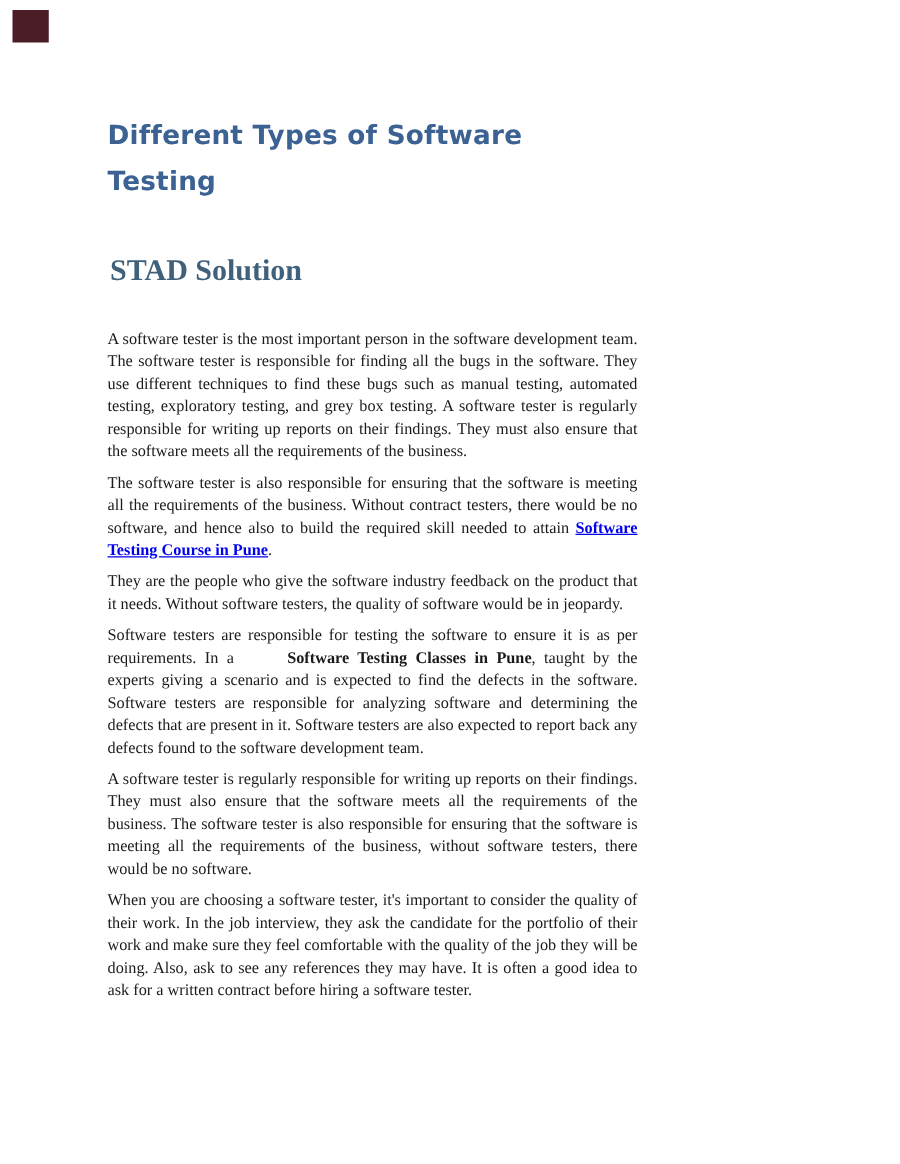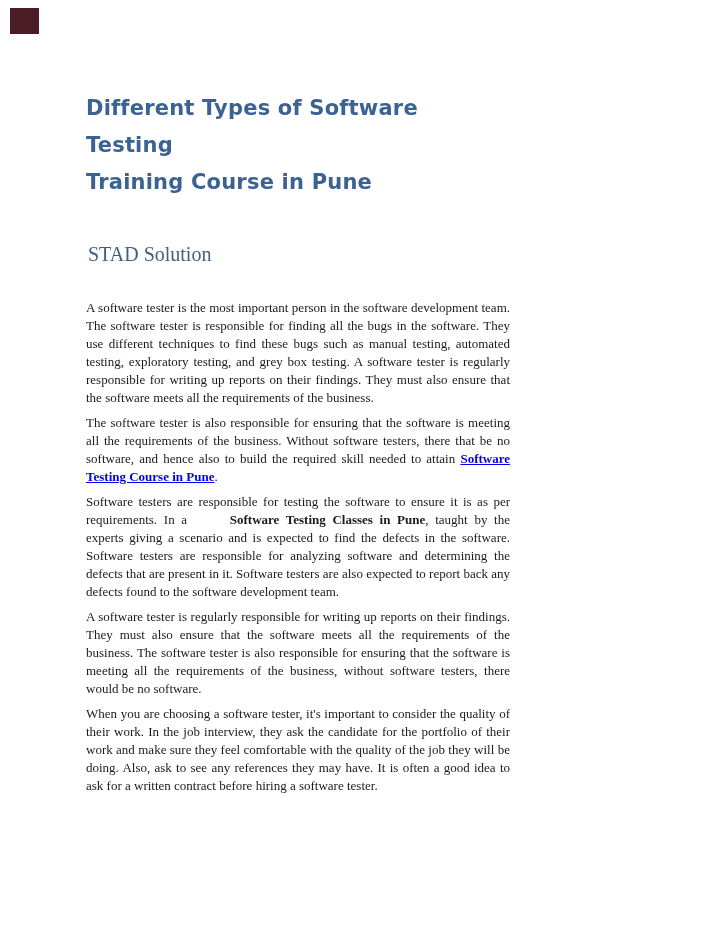--- a/index.html
+++ b/index.html
@@ -37,23 +37,23 @@
     font-size:21px;
     line-height:37px;
     font-weight:bold;
     letter-spacing:0.2px;
   }
   .title-line{display:block;}
   .brand{
     margin:37px 0 4px 2px;
     color:var(--brand-blue);
     font-family:"Liberation Serif","DejaVu Serif",serif;
-    font-size:20px;
+    font-size:24px;
     line-height:32px;
-    font-weight:normal;
+    font-weight:bold;
   }
   .body-text{
     margin-top:29px;
     color:var(--body-text);
     font-size:13px;
     line-height:18px;
     text-align:justify;
     font-family:Liberation Serif, serif;
   }
   .body-text p{
@@ -74,27 +74,27 @@
 <body>
 
 <div class="page">
 
   <div class="logo-mark"></div>
 
   <div class="content">
 
     <h1 class="title">
       <span class="title-line">Different Types of Software Testing</span>
-      <span class="title-line">Training Course in Pune</span>
     </h1>
 
     <div class="brand">STAD Solution</div>
 
     <div class="body-text" id="article-body">
         <p><span>A software tester is the most important person in the software development team. The software tester is responsible for finding all the bugs in the software. They use different techniques to find these bugs such as manual testing, automated testing, exploratory testing, and grey box testing. A software tester is regularly responsible for writing up reports on their findings. They must also ensure that the software meets all the requirements of the business.</span></p>
-        <p><span>The software tester is also responsible for ensuring that the software is meeting all the requirements of the business. Without software testers, there that be no software, and hence also to build the required skill needed to attain </span><a href="#" class="run-link">Software Testing Course in Pune</a><span>.</span></p>
+        <p><span>The software tester is also responsible for ensuring that the software is meeting all the requirements of the business. Without contract testers, there would be no software, and hence also to build the required skill needed to attain </span><a href="#" class="run-link">Software Testing Course in Pune</a><span>.</span></p>
+        <p><span>They are the people who give the software industry feedback on the product that it needs. Without software testers, the quality of software would be in jeopardy.</span></p>
         <p><span>Software testers are responsible for testing the software to ensure it is as per requirements. In a </span><b class="run-bold">Software Testing Classes in Pune</b><span>, taught by the experts giving a scenario and is expected to find the defects in the software. Software testers are responsible for analyzing software and determining the defects that are present in it. Software testers are also expected to report back any defects found to the software development team.</span></p>
         <p><span>A software tester is regularly responsible for writing up reports on their findings. They must also ensure that the software meets all the requirements of the business. The software tester is also responsible for ensuring that the software is meeting all the requirements of the business, without software testers, there would be no software.</span></p>
         <p><span>When you are choosing a software tester, it's important to consider the quality of their work. In the job interview, they ask the candidate for the portfolio of their work and make sure they feel comfortable with the quality of the job they will be doing. Also, ask to see any references they may have. It is often a good idea to ask for a written contract before hiring a software tester.</span></p>
       </div>
 
   </div>
 </div>
 
 </body></html>

